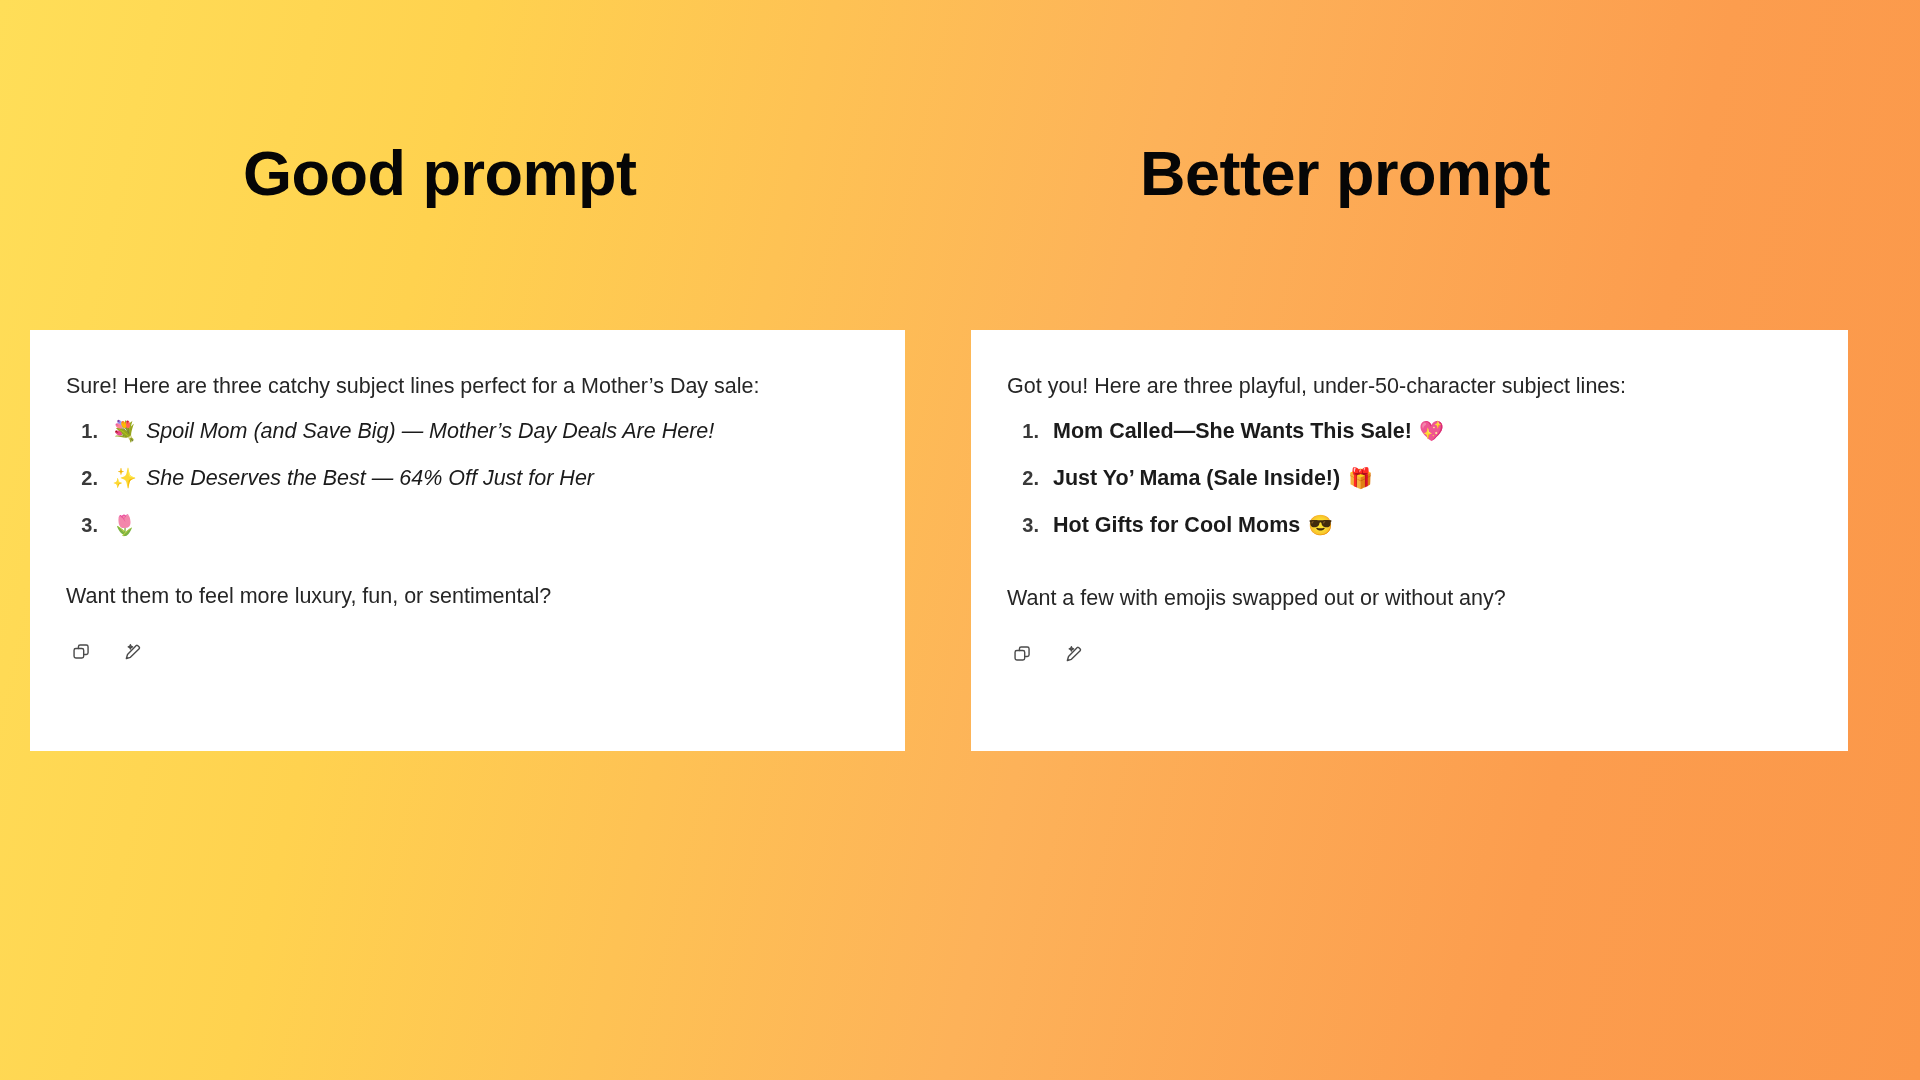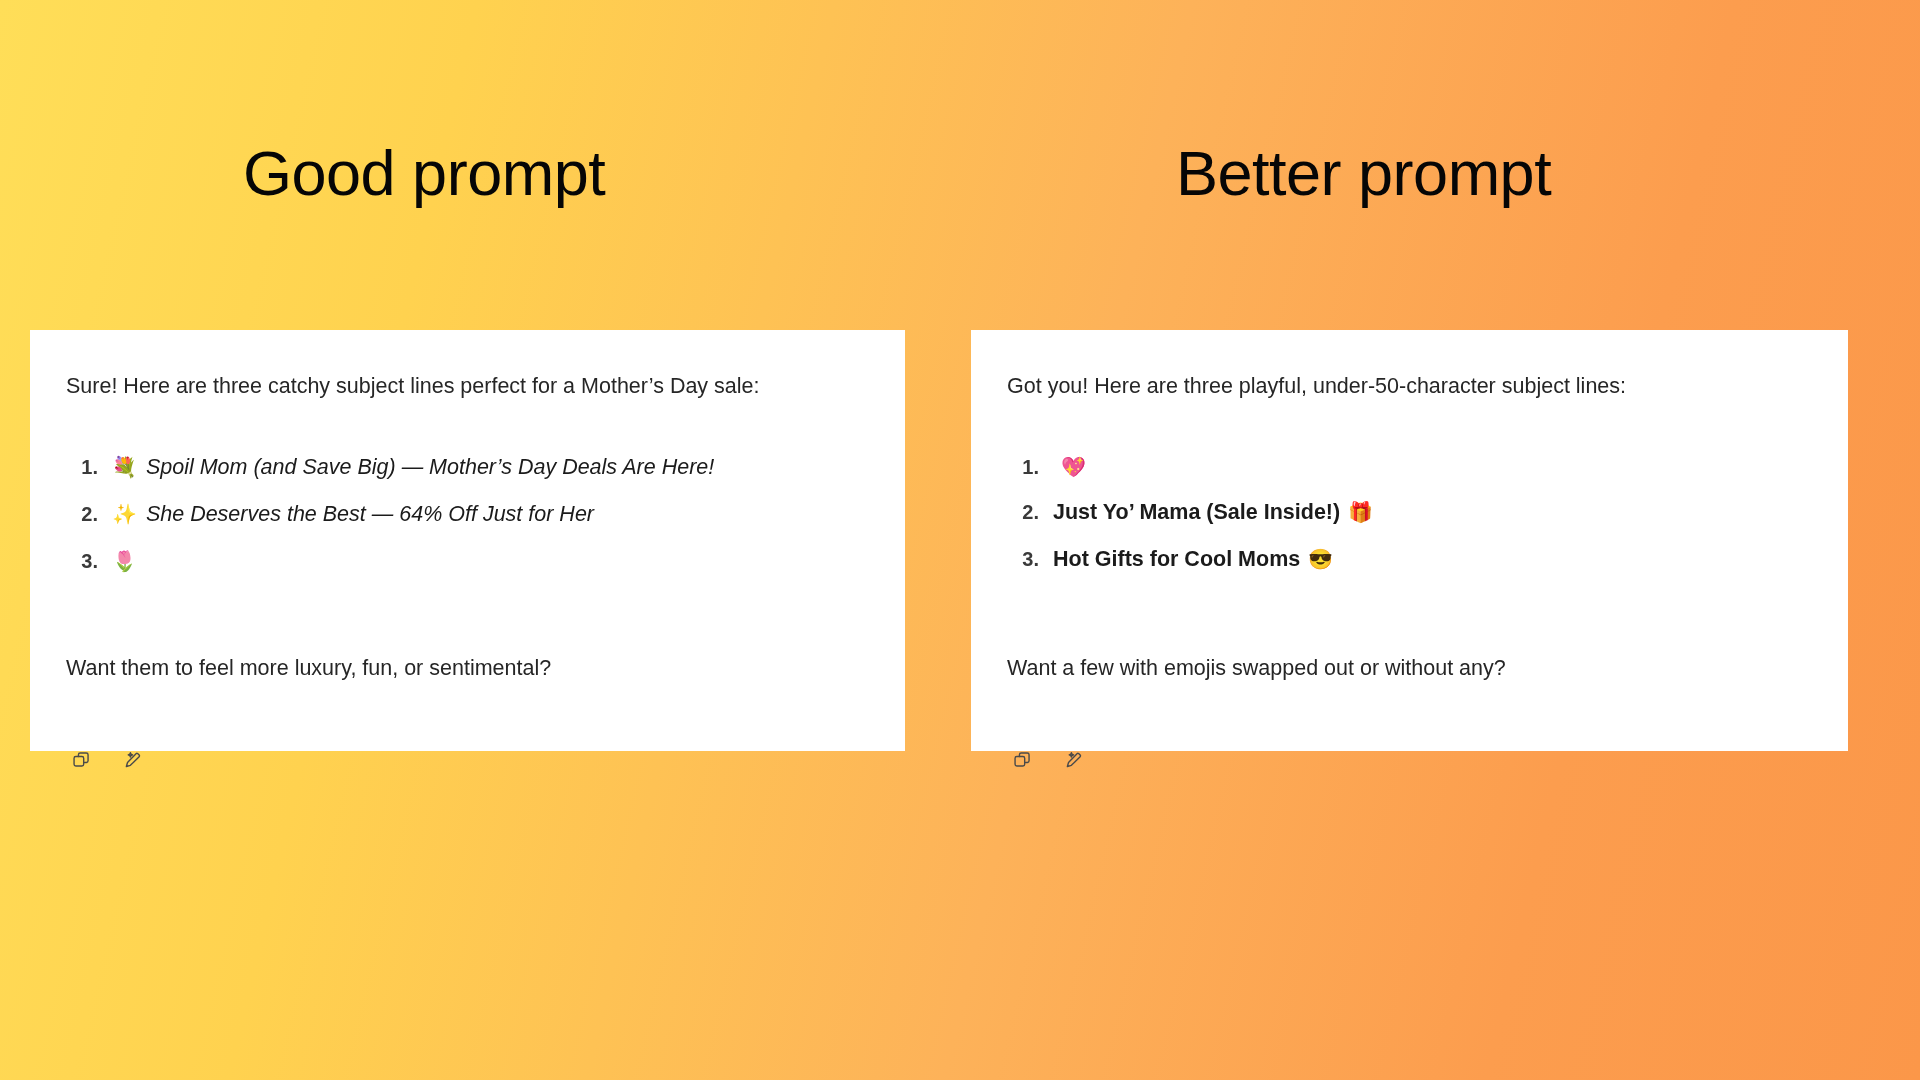--- a/index.html
+++ b/index.html
@@ -19,38 +19,37 @@
   .stage {
     position: absolute;
     inset: 0;
   }
 
   
   .heading {
     position: absolute;
     top: 140px;
     font-size: 63px;
-    font-weight: 400;
+    font-weight: 700;
     color: #060606;
     letter-spacing: -0.5px;
     line-height: 1.05;
     white-space: nowrap;
   }
   .heading-left  { left: 243px; }
-  .heading-right { left: 1176px; }
+  .heading-right { left: 1140px; }
 
   
   .card {
     position: absolute;
     top: 330px;
     background: #FFFFFF;
     padding: 42px 36px 26px 36px;
     display: flex;
     flex-direction: column;
-    gap: 36px;
   }
   .card-left  { left: 30px;  width: 875px; height: 421px; }
   .card-right { left: 971px; width: 877px; height: 421px; }
 
   .intro {
     font-size: 21.5px;
     color: #262626;
     line-height: 1.35;
     margin-bottom: 17px;
   }
@@ -171,20 +170,21 @@
   </div>
 
   <h1 class="heading heading-right">Better prompt</h1>
 
   <div class="card card-right">
     <p class="intro">Got you! Here are three playful, under-50-character subject lines:</p>
 
     <ol class="answer-list">
       <li>
         <span class="num">1.</span>
+        <span class="item-text">Mom Called—She Wants This Sale!</span>
         <span class="emoji-trail">💖</span>
       </li>
       <li>
         <span class="num">2.</span>
         <span class="item-text">Just Yo’ Mama (Sale Inside!)</span>
         <span class="emoji-trail">🎁</span>
       </li>
       <li>
         <span class="num">3.</span>
         <span class="item-text">Hot Gifts for Cool Moms</span>

